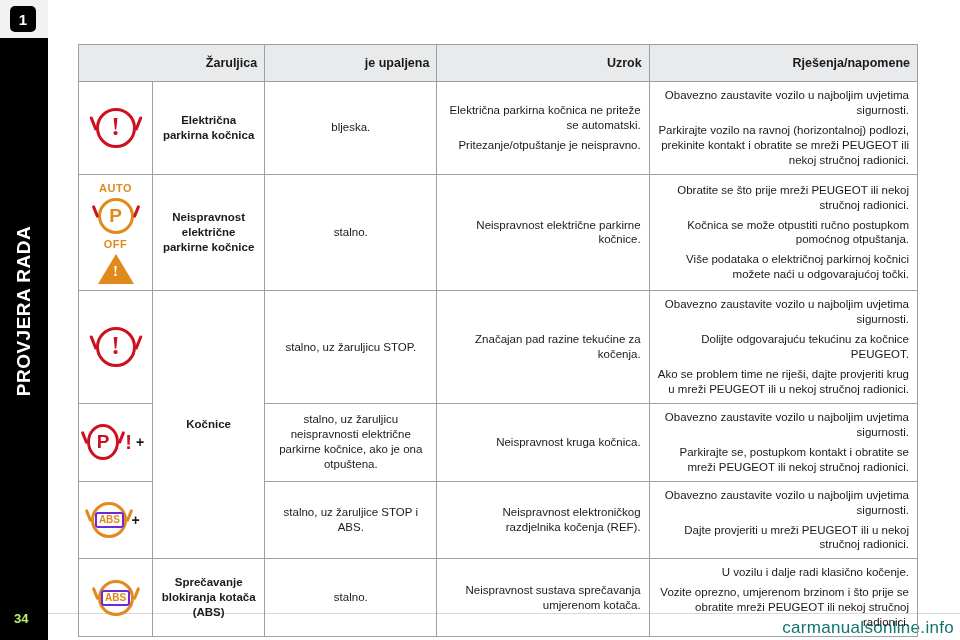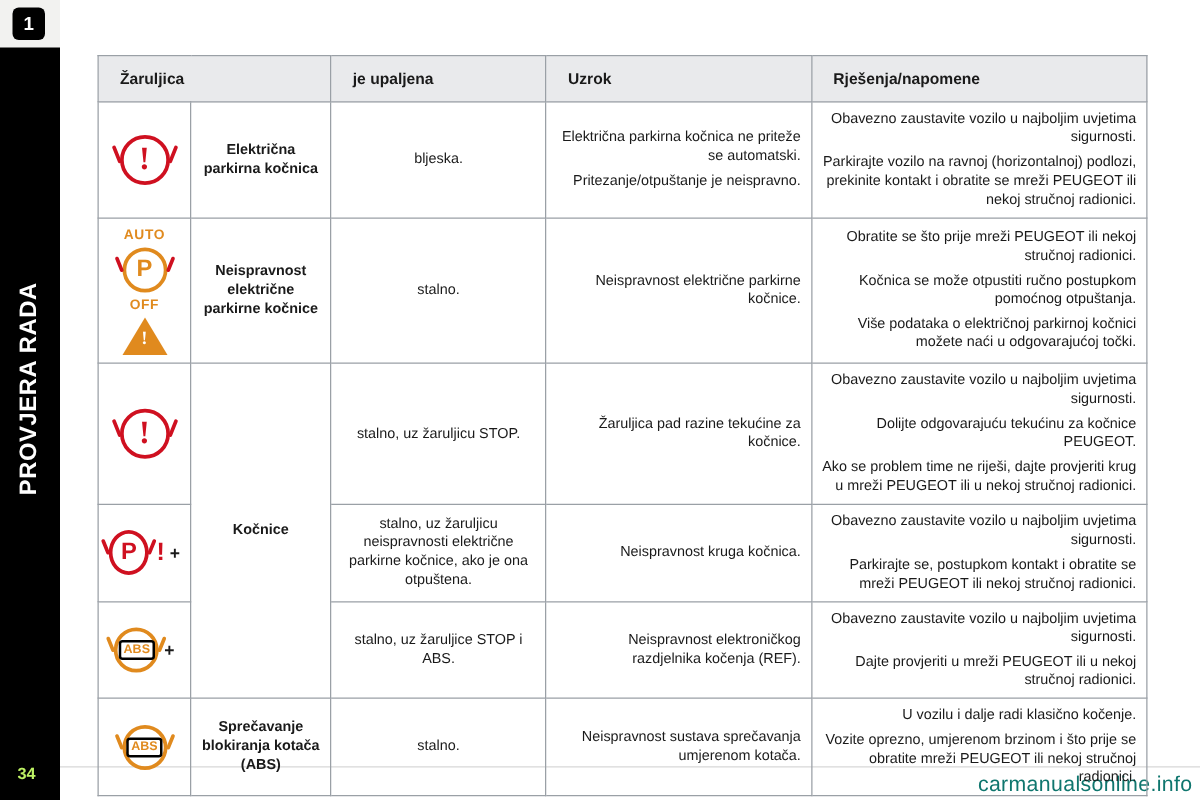--- a/index.html
+++ b/index.html
@@ -86,25 +86,25 @@
   table.manual th, table.manual td {
     border: 1px solid #9aa0a6;
     vertical-align: middle;
     padding: 6px 8px;
     font-size: 11.5px;
     color: #1a1a1a;
     line-height: 1.3;
   }
   table.manual thead th {
     background: #e9eaec;
-    text-align: left;
+    text-align: right;
     font-size: 12.5px;
     font-weight: bold;
     height: 28px;
-    padding: 4px 17px;
+    padding: 4px 7px;
   }
   .col-icon { width: 74px; }
   .col-name { width: 112px; }
   .col-state { width: 172px; }
   .col-cause { width: 212px; }
   .col-sol { width: 268px; }
 
   td.icon-cell {
     text-align: center;
     padding: 8px 2px;
@@ -196,21 +196,21 @@
     display: flex;
     align-items: center;
     justify-content: center;
     position: relative;
     box-sizing: border-box;
     color: #e08a1e;
     font-size: 12px;
     font-weight: bold;
   }
   .abs-circle .abs-txt {
-    border: 2px solid #000000;
+    border: 2px solid #6d28d9;
     border-radius: 3px;
     padding: 0 2px;
     font-size: 10px;
     line-height: 12px;
   }
   .abs-circle::before,
   .abs-circle::after {
     content: "";
     position: absolute;
     width: 3px;
@@ -364,21 +364,21 @@
           <td class="icon-cell">
             <div class="icon-stack">
               <div class="warn-circle">
                   <span class="warn-bang">!</span>
                 </div>
             </div>
           </td>
           <td class="name-cell" rowspan="3">Kočnice</td>
           <td class="state-cell">stalno, uz žaruljicu STOP.</td>
           <td class="cause-cell">
-            <p class="para">Žaruljica pad razine tekućine za kočnice.</p>
+            <p class="para">Značajan pad razine tekućine za kočenja.</p>
           </td>
           <td class="sol-cell">
             <p class="para">Obavezno zaustavite vozilo u najboljim uvjetima sigurnosti.</p>
             <p class="para">Dolijte odgovarajuću tekućinu za kočnice PEUGEOT.</p>
             <p class="para">Ako se problem time ne riješi, dajte provjeriti krug u mreži PEUGEOT ili u nekoj stručnoj radionici.</p>
           </td>
         </tr>
 
         <tr>
           <td class="icon-cell">

